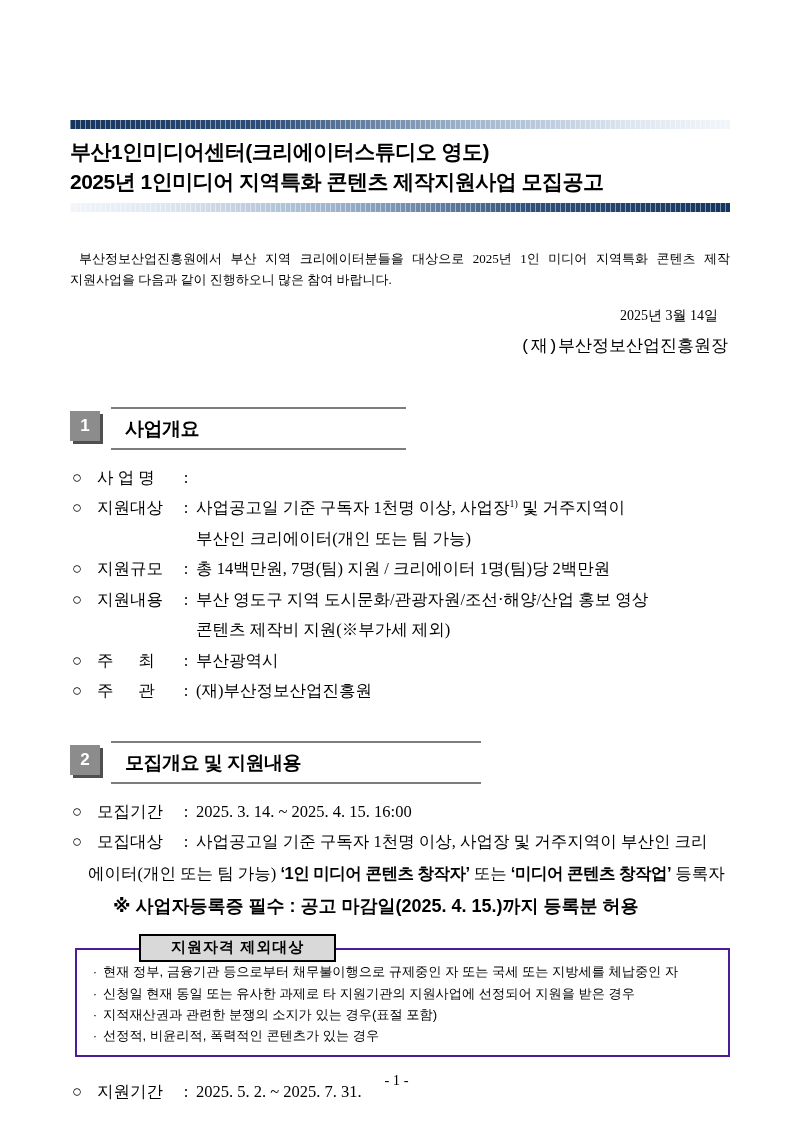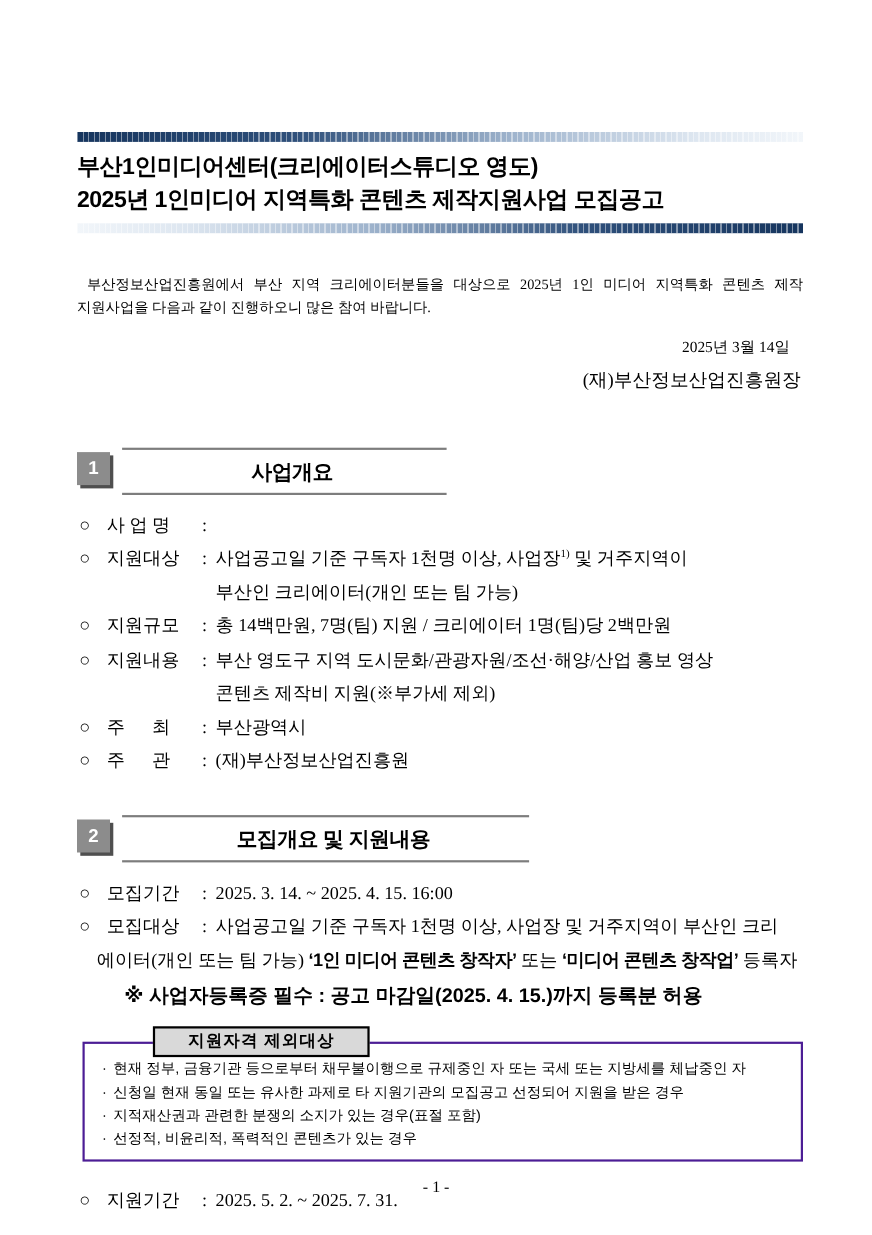--- a/index.html
+++ b/index.html
@@ -46,42 +46,41 @@
   
   .intro {
     margin-top:36px;
     font-size:13px;
     line-height:1.62;
     text-align:justify;
     text-indent:9px;
     word-break:keep-all;
   }
   .date-line  { text-align:right; margin-top:17px; padding-right:12px; font-size:14px; }
-  .signer-line{ text-align:right; margin-top:9px;  padding-right:2px;  font-size:17px; }
+  .signer-line{ text-align:right; margin-top:9px;  padding-right:2px;  font-size:17px;font-family:Liberation Mono, monospace; }
   
   .section-header { display:flex; gap:11px; align-items:flex-start; }
   .sh1 { margin-top:50px; }
   .sh2 { margin-top:34px; }
   .badge {
     width:30px; height:30px; margin-top:4px;
     background:var(--badge-gray);
     box-shadow:3px 3px 0 var(--badge-shadow);
     color:#fff;
     font-family:"Liberation Sans","DejaVu Sans",sans-serif;
     font-weight:bold; font-size:17px;
     display:flex; align-items:center; justify-content:center;
   }
   .sh-title {
     border-top:2px solid var(--rule-gray);
     border-bottom:2px solid var(--rule-gray);
     padding:7px 0 6px 14px;
     font-family:"Liberation Sans","DejaVu Sans",sans-serif;
     font-weight:bold; font-size:19px;
     letter-spacing:-0.5px;
-    text-align:center;
   }
   .w1 { width:295px; }
   .w2 { width:370px; }
   
   .olist { margin-top:13px; }
   .item { display:flex; font-size:16.5px; line-height:1.85; word-break:keep-all; }
   .bullet { width:27px; padding-left:2px; flex:0 0 auto; }
   .label  { width:79px; white-space:pre; flex:0 0 auto; }
   .colon  { width:20px; text-align:center; flex:0 0 auto; }
   .content{ flex:1; }
@@ -223,21 +222,21 @@
     <div class="note">※ 사업자등록증 필수 : 공고 마감일(2025. 4. 15.)까지 등록분 허용</div>
 
     <div class="xbox">
       <div class="xbox-label">지원자격 제외대상</div>
       <div class="xrow">
         <span class="xdot">·</span>
         <span class="xtext">현재 정부, 금융기관 등으로부터 채무불이행으로 규제중인 자 또는 국세 또는 지방세를 체납중인 자</span>
       </div>
       <div class="xrow">
         <span class="xdot">·</span>
-        <span class="xtext">신청일 현재 동일 또는 유사한 과제로 타 지원기관의 모집공고 선정되어 지원을 받은 경우</span>
+        <span class="xtext">신청일 현재 동일 또는 유사한 과제로 타 지원기관의 지원사업에 선정되어 지원을 받은 경우</span>
       </div>
       <div class="xrow">
         <span class="xdot">·</span>
         <span class="xtext">지적재산권과 관련한 분쟁의 소지가 있는 경우(표절 포함)</span>
       </div>
       <div class="xrow">
         <span class="xdot">·</span>
         <span class="xtext">선정적, 비윤리적, 폭력적인 콘텐츠가 있는 경우</span>
       </div>
     </div>

